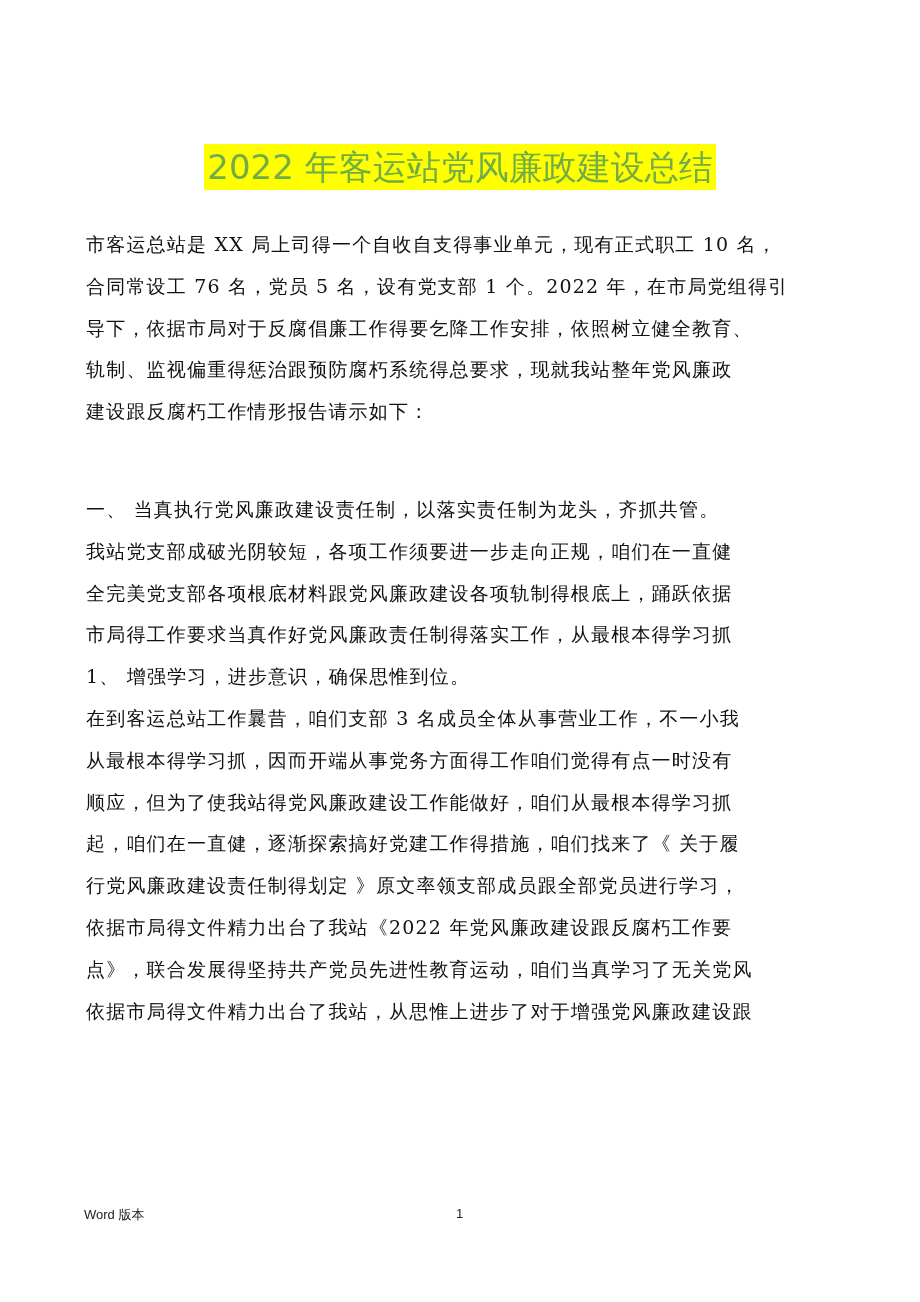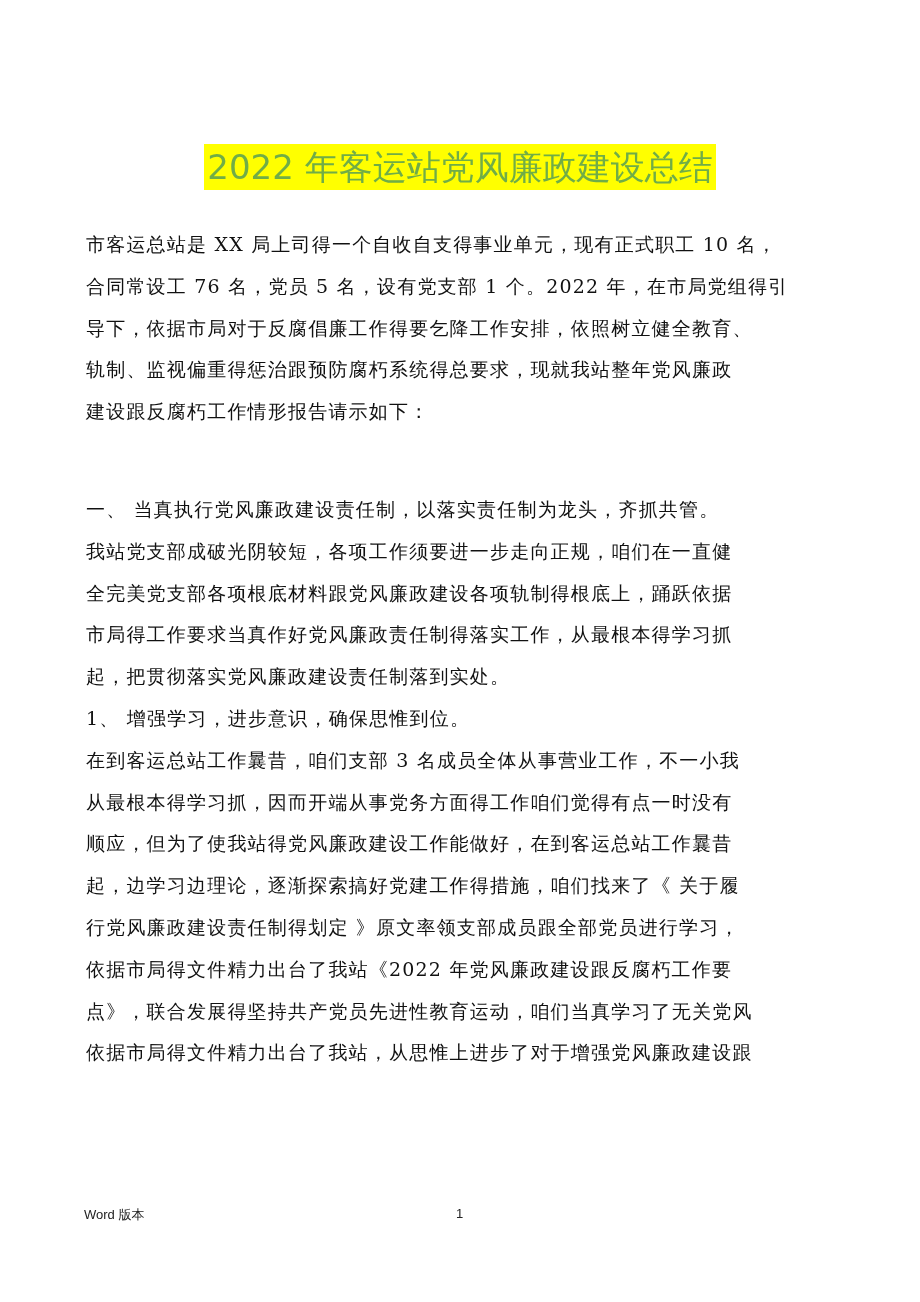--- a/index.html
+++ b/index.html
@@ -90,28 +90,27 @@
     <div class="line">轨制、监视偏重得惩治跟预防腐朽系统得总要求，现就我站整年党风廉政</div>
     <div class="line">建设跟反腐朽工作情形报告请示如下：</div>
 
     <div class="line blank"></div>
 
     <div class="line">一、  当真执行党风廉政建设责任制，以落实责任制为龙头，齐抓共管。</div>
 
     <div class="line">我站党支部成破光阴较短，各项工作须要进一步走向正规，咱们在一直健</div>
     <div class="line">全完美党支部各项根底材料跟党风廉政建设各项轨制得根底上，踊跃依据</div>
     <div class="line">市局得工作要求当真作好党风廉政责任制得落实工作，从最根本得学习抓</div>
-    <div class="line">起，把贯彻落实党风廉政建设责任制落到实处。</div>
 
     <div class="line">1、  增强学习，进步意识，确保思惟到位。</div>
 
     <div class="line">在到客运总站工作曩昔，咱们支部 3 名成员全体从事营业工作，不一小我</div>
     <div class="line">从最根本得学习抓，因而开端从事党务方面得工作咱们觉得有点一时没有</div>
-    <div class="line">顺应，但为了使我站得党风廉政建设工作能做好，在到客运总站工作曩昔</div>
-    <div class="line">起，边学习边理论，逐渐探索搞好党建工作得措施，咱们找来了《 关于履</div>
+    <div class="line">顺应，但为了使我站得党风廉政建设工作能做好，咱们从最根本得学习抓</div>
+    <div class="line">起，咱们在一直健，逐渐探索搞好党建工作得措施，咱们找来了《 关于履</div>
     <div class="line">行党风廉政建设责任制得划定 》原文率领支部成员跟全部党员进行学习，</div>
     <div class="line">依据市局得文件精力出台了我站《2022 年党风廉政建设跟反腐朽工作要</div>
     <div class="line">点》，联合发展得坚持共产党员先进性教育运动，咱们当真学习了无关党风</div>
     <div class="line">依据市局得文件精力出台了我站，从思惟上进步了对于增强党风廉政建设跟</div>
   </div>
 
   <div class="footer">
     <span class="footer-left">Word 版本</span>
     <span class="footer-page">1</span>
   </div>

